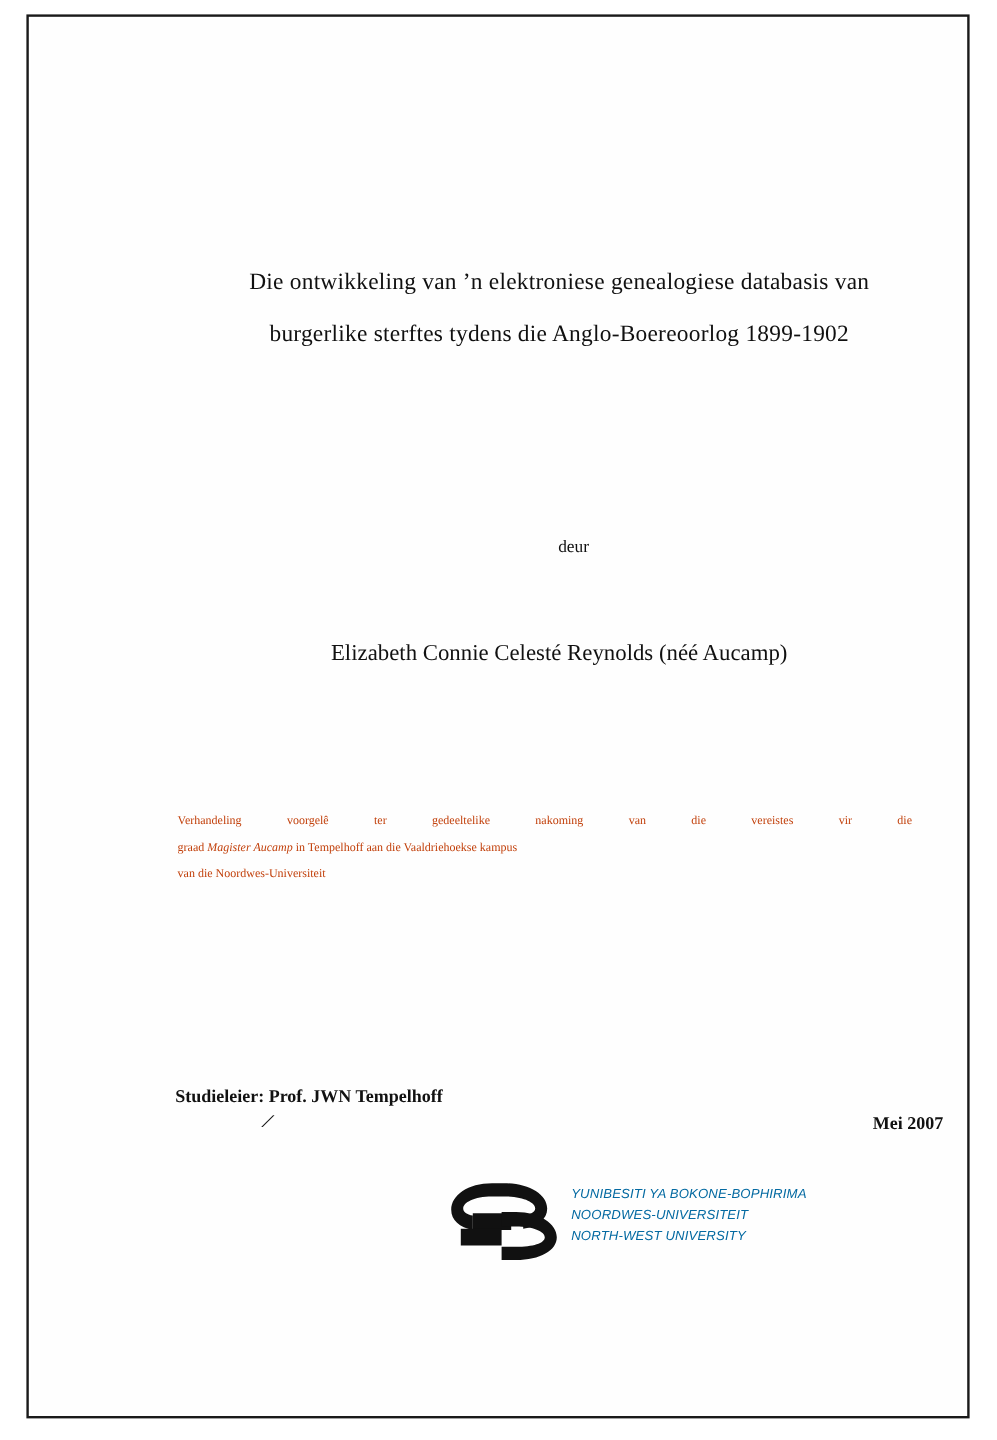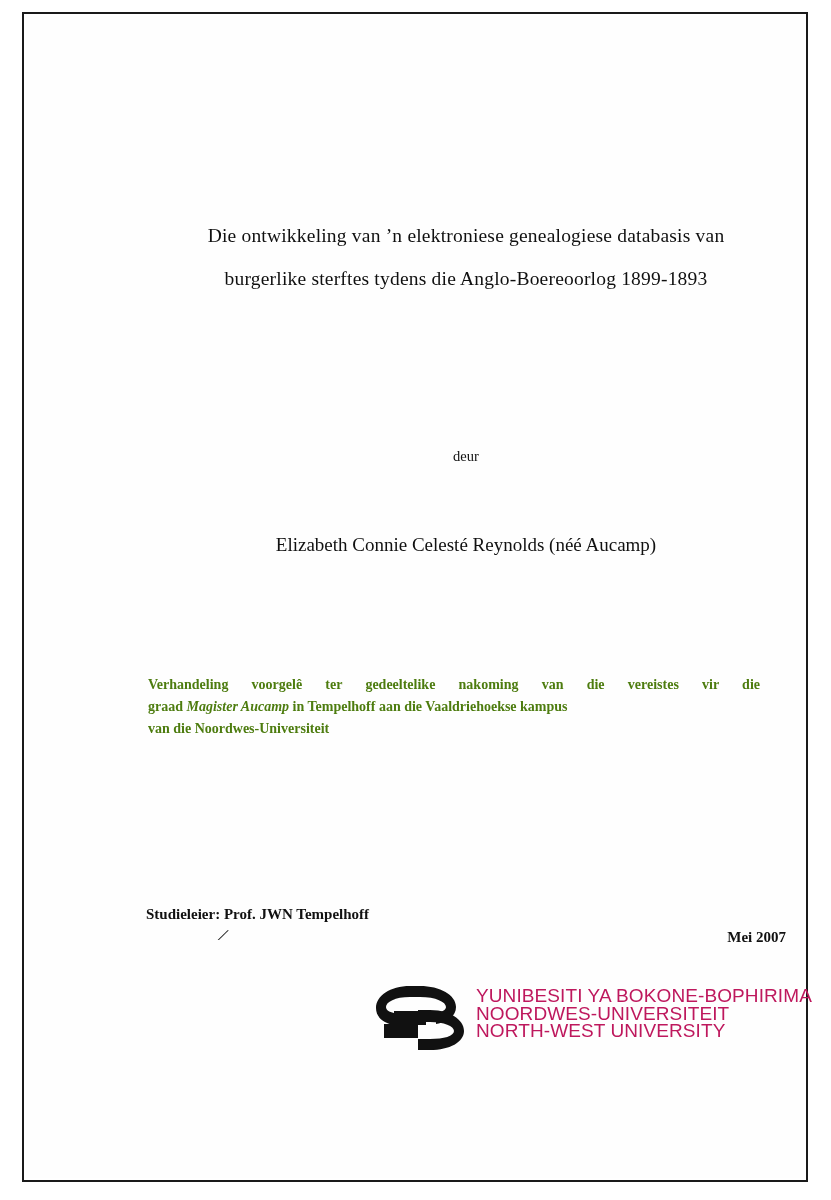--- a/index.html
+++ b/index.html
@@ -57,43 +57,42 @@
     line-height: 43px;
     letter-spacing: 0.2px;
     color: #101010;
   }
   .title .line2 {
     display: block;
   }
   .deur {
     position: absolute;
     top: 432px;
-    left: 0;
+    left: 12px;
     width: 640px;
     text-align: center;
     font-size: 14.5px;
   }
   .author {
     position: absolute;
     top: 518px;
     left: 0;
     width: 640px;
     text-align: center;
     font-size: 19px;
   }
   .statement {
     position: absolute;
     top: 658px;
     left: 2px;
     width: 612px;
-    font-size: 14px;
+    font-size: 10px;
     line-height: 22px;
     text-align: justify;
-    color: #4d7c0f;
-    font-weight: bold;
+    color: #c2410c;
   }
   .statement .l1 { display: block; text-align: justify; text-align-last: justify; }
   .statement .l2 { display: block; }
   .statement .l3 { display: block; }
   .statement em {
     font-style: italic;
   }
   .supervisor {
     position: absolute;
     top: 887px;
@@ -129,39 +128,40 @@
     left: 50px;
     top: 2px;
     width: 104px;
     height: 68px;
   }
   .logo-text {
     position: absolute;
     left: 158px;
     top: 5px;
     font-family: "Liberation Sans", sans-serif;
-    font-size: 19px;
+    font-size: 11px;
     line-height: 17.6px;
     letter-spacing: 0.1px;
-    color: #be185d;
+    color: #0369a1;
     white-space: nowrap;
+    font-style: italic;
   }
   .logo-text span { display: block; }
 </style>
 </head>
 <body>
 
 <div class="page">
   <div class="scan-frame"></div>
   <div class="sheet">
     <div class="content">
 
       <div class="title">
         <span class="line1">Die ontwikkeling van ’n elektroniese genealogiese databasis van</span>
-        <span class="line2">burgerlike sterftes tydens die Anglo-Boereoorlog 1899-1893</span>
+        <span class="line2">burgerlike sterftes tydens die Anglo-Boereoorlog 1899-1902</span>
       </div>
 
       <div class="deur">deur</div>
 
       <div class="author">Elizabeth Connie Celesté Reynolds (néé Aucamp)</div>
 
       <div class="statement">
         <span class="l1">Verhandeling voorgelê ter gedeeltelike nakoming van die vereistes vir die</span>
         <span class="l2"><span>graad </span><em>Magister Aucamp</em><span> in Tempelhoff aan die Vaaldriehoekse kampus</span></span>
         <span class="l3">van die Noordwes-Universiteit</span>

